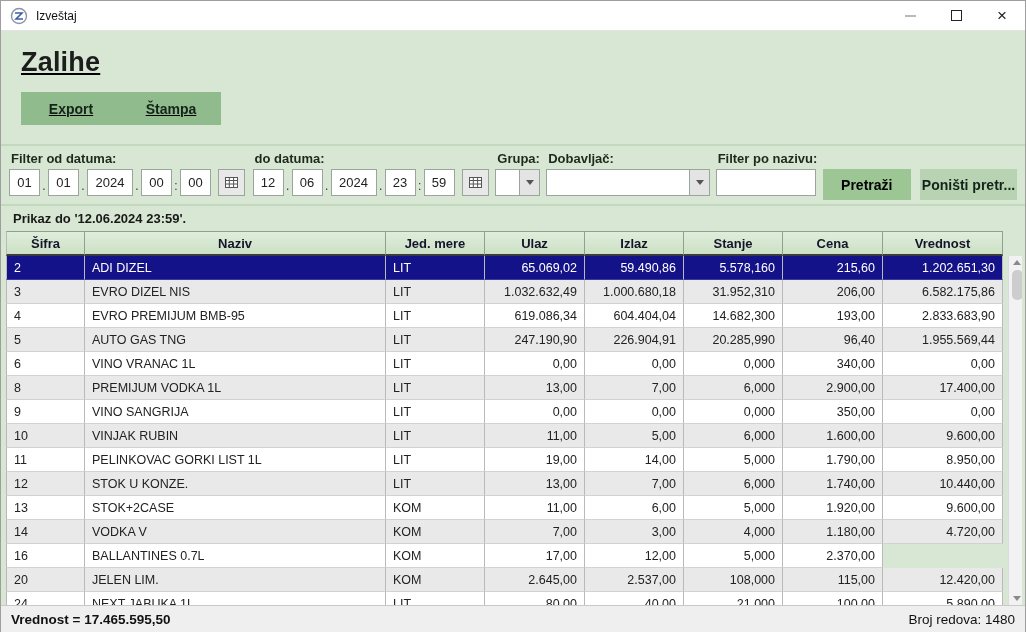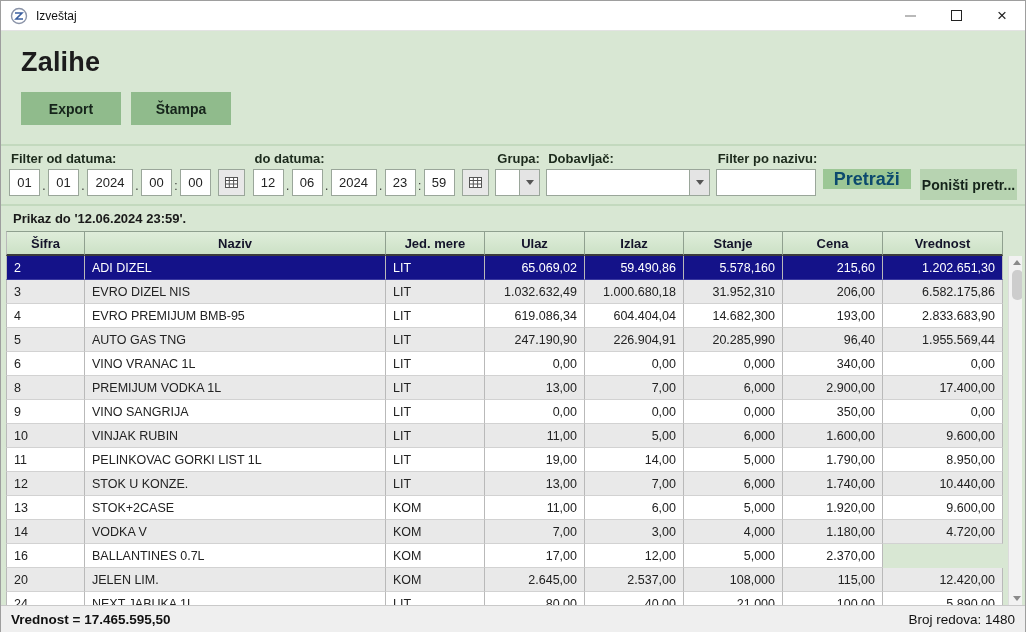--- a/index.html
+++ b/index.html
@@ -13,23 +13,23 @@
     flex:0 0 30px; border-bottom:1px solid #e3e3e3; }
   .app-icon { width:18px; height:18px; margin:0 8px 0 9px; }
   .title-text { font-size:12px; color:#111; }
   .win-controls { margin-left:auto; display:flex; height:100%; }
   .win-btn { width:46px; height:100%; display:flex; align-items:center; justify-content:center; }
   .min-glyph { width:11px; height:2px; background:#b9b9b9; }
   .max-glyph { width:11px; height:11px; border:1.5px solid #222; }
   .close-glyph { font-size:17px; color:#222; line-height:1; font-weight:400; }
 
   
-  .header-panel { flex:0 0 113px; padding:16px 7px 0 20px; }
+  .header-panel { flex:0 0 113px; padding:16px 7px 0 20px;text-decoration:underline; }
   .page-title { font-size:27px; font-weight:bold; color:#1c1c1c; letter-spacing:0.2px; }
-  .action-row { margin-top:14px; display:flex; gap:10px; }
+  .action-row { margin-top:14px; display:flex; gap:0; }
   .btn { border:none; font-family:inherit; cursor:default; }
   .btn-big { width:100px; height:33px; background:#90bb8c; color:#15241a;
     font-size:14px; font-weight:bold; }
 
   
   .filter-panel { flex:0 0 62px; border-top:2px solid #c3d9be; border-bottom:2px solid #c3d9be;
     display:flex; align-items:flex-start; padding:3px 8px 0 8px; }
   .fgroup { display:flex; flex-direction:column; }
   .flabel { font-size:13px; font-weight:bold; color:#1c2a1c; margin:2px 0 3px 2px; white-space:nowrap; }
   .frow { display:flex; align-items:center; }
@@ -41,21 +41,21 @@
   .cal-btn { width:27px; height:27px; margin-left:7px; background:#e8e8e8; border:1px solid #9aa69a;
     display:flex; align-items:center; justify-content:center; }
   .combo { display:flex; height:27px; }
   .combo-field { background:#fff; border:1px solid #9aa69a; border-right:none; height:27px; }
   .combo-btn { width:21px; height:27px; background:#e4e4e4; border:1px solid #9aa69a;
     display:flex; align-items:center; justify-content:center; }
   .arrow-down { width:0; height:0; border-left:4px solid transparent; border-right:4px solid transparent;
     border-top:5px solid #555; }
   .text-input { width:100px; height:27px; background:#fff; border:1px solid #9aa69a;
     font-family:inherit; font-size:13px; padding:0 5px; }
-  .btn-search { width:88px; height:20px; background:#9cc795; color:#0c4a6e; font-size:18px; font-weight:bold; }
+  .btn-search { width:88px; height:31px; background:#9cc795; color:#000000; font-size:14px; font-weight:bold; }
   .btn-reset { width:97px; height:31px; background:#b7d3b1; color:#15241a; font-size:14px; font-weight:bold; }
 
   
   .info-line { flex:0 0 25px; display:flex; align-items:center; padding-left:12px;
     font-size:13px; font-weight:bold; color:#191919; }
 
   
   .table-wrap { flex:0 0 374px; position:relative; margin:0 3px 0 5px; overflow:hidden; }
   .grid { width:997px; }
   .grid-row { display:flex; height:24px; }

